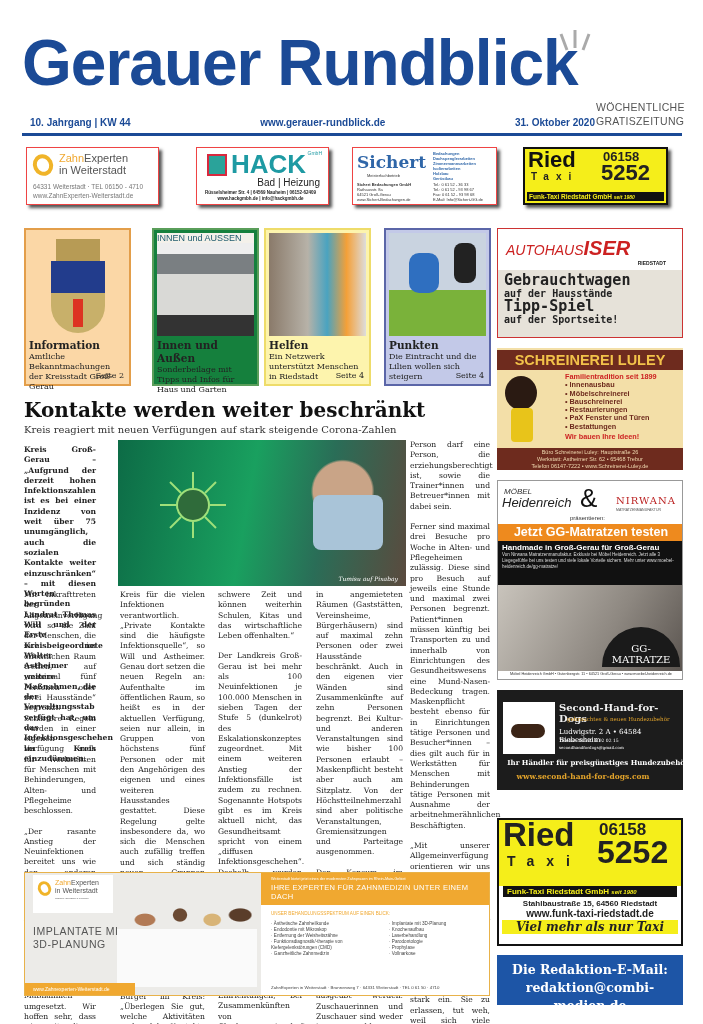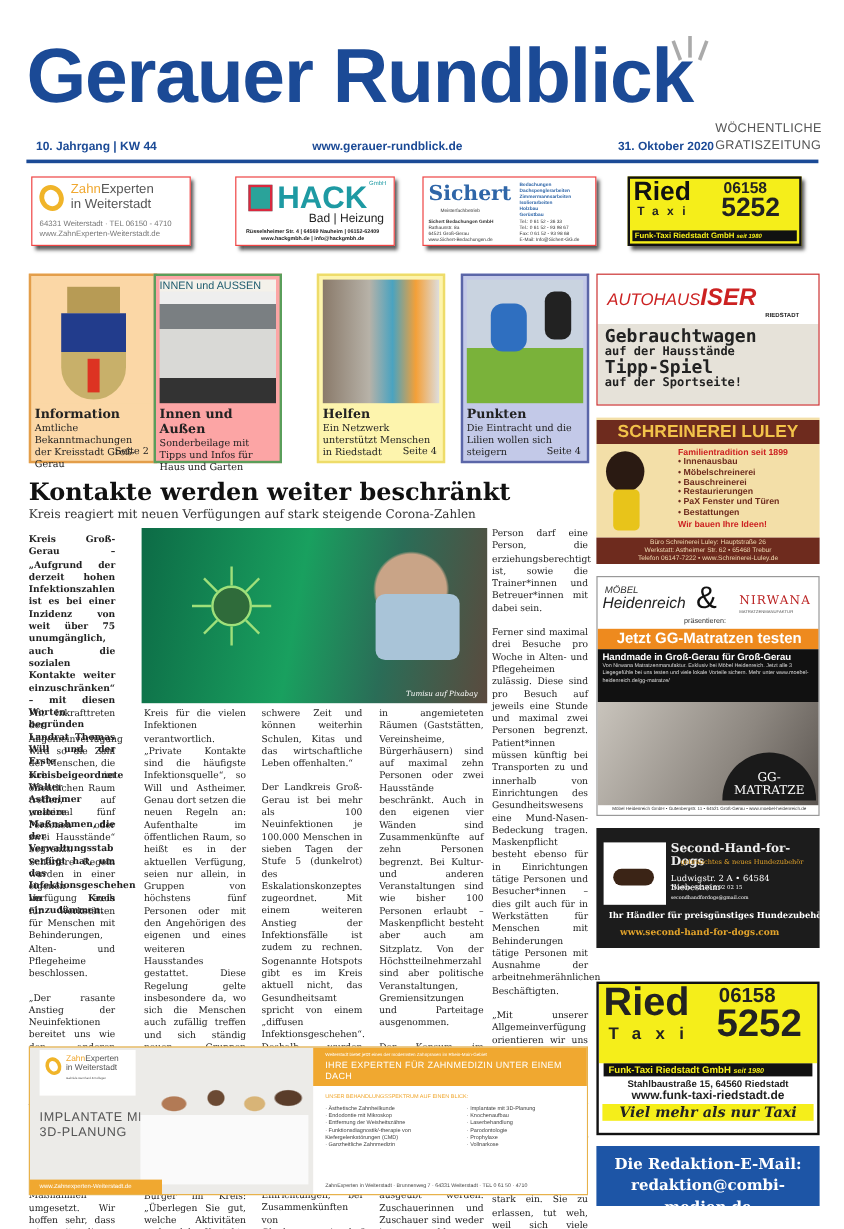--- a/index.html
+++ b/index.html
@@ -16,21 +16,21 @@
 #ad-zahn-top{left:26px;width:133px}
 #ad-hack{left:196px;width:133px}
 #ad-sichert{left:352px;width:145px}
 #ad-ried-top{left:523px;width:145px;background:#f5ee1a;border:2px solid #111}
 
 .teaser{top:228px;width:107px;height:158px;border:2px solid;padding:3px;font-size:8px;line-height:10px}
 .teaser .img{width:97px;height:103px;margin-bottom:3px;position:relative;overflow:hidden}
 .teaser h3{font-size:10.5px;font-weight:bold;line-height:13px}
 .teaser .pg{position:absolute;right:5px;bottom:3px;font-size:8px}
 #t1{left:24px;background:#fbd7a6;border-color:#e39e4a}
-#t2{left:128px;background:#fca5a5;border-color:#5a9e5a}
+#t2{left:152px;background:#15803d;border-color:#5a9e5a}
 #t3{left:264px;background:#fdf4ad;border-color:#eedc6a}
 #t4{left:384px;background:#c3c9e8;border-color:#5b66a8}
 
 .radd{left:497px;width:186px;overflow:hidden;font-family:"Liberation Sans",sans-serif}
 #ad-iser{top:228px;height:110px;border:1px solid #c33;background:linear-gradient(#fff 38%,#e6e2d9 38%);}
 #ad-luley{top:348px;height:100px;background:#f3dfa8}
 #ad-luley-foot{top:448px;height:22px;background:#6e2b1e;color:#f0d9b0;font-size:5.5px;text-align:center;line-height:7px;padding-top:1px}
 #ad-heiden{top:480px;height:200px;border:1px solid #999;background:#fff}
 #ad-dogs{top:690px;height:100px;background:#1c1c1c;color:#fff}
 #ad-ried-bot{top:818px;height:128px;background:#fff;border:2px solid #111}

